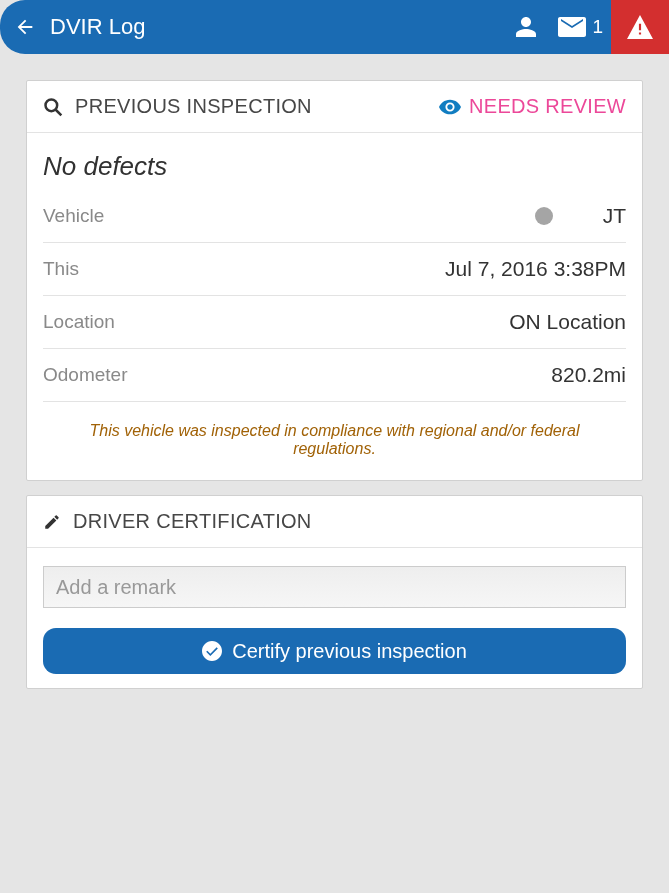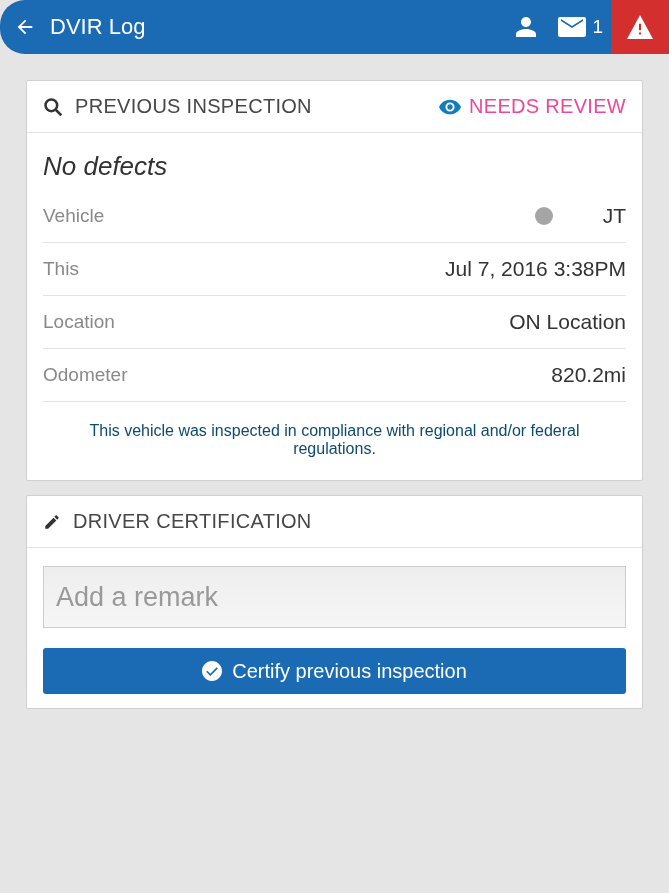--- a/index.html
+++ b/index.html
@@ -135,47 +135,48 @@
     }
     .status-dot {
       width: 18px;
       height: 18px;
       border-radius: 50%;
       background: #a5a5a5;
       margin-right: 42px;
     }
     .compliance-text {
       font-size: 16px;
-      color: #0c4a6e;
+      font-style: italic;
+      color: #a16207;
       text-align: center;
       padding: 20px 6px 14px;
     }
     .cert-body {
       padding: 18px 16px 14px;
     }
     .remark-input {
       width: 100%;
-      height: 62px;
+      height: 42px;
       border: 1px solid #ccc;
       background: linear-gradient(#eee, #f6f6f6);
       padding: 0 12px;
-      font-size: 27px;
+      font-size: 20px;
       color: #333;
       outline: none;
     }
     .remark-input::placeholder {
       color: #999;
     }
     .certify-btn {
       width: 100%;
       height: 46px;
       background: #1a6bb3;
       color: #fff;
       border: none;
-      border-radius: 3px;
+      border-radius: 13px;
       font-size: 20px;
       display: flex;
       align-items: center;
       justify-content: center;
       margin-top: 20px;
       cursor: pointer;
     }
     .certify-btn-icon {
       margin-right: 10px;
       display: flex;

